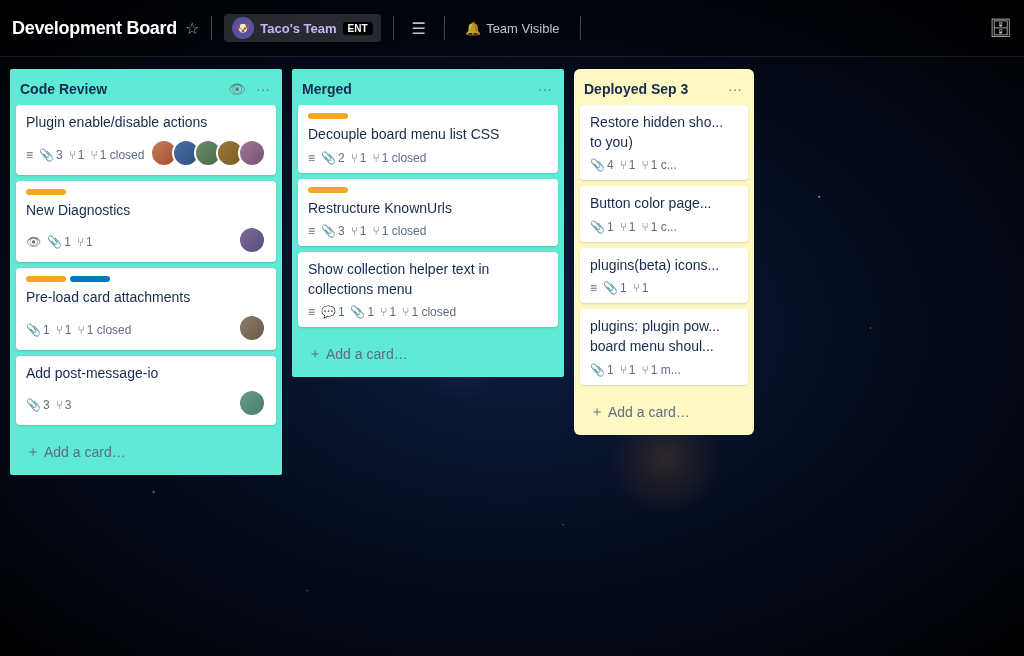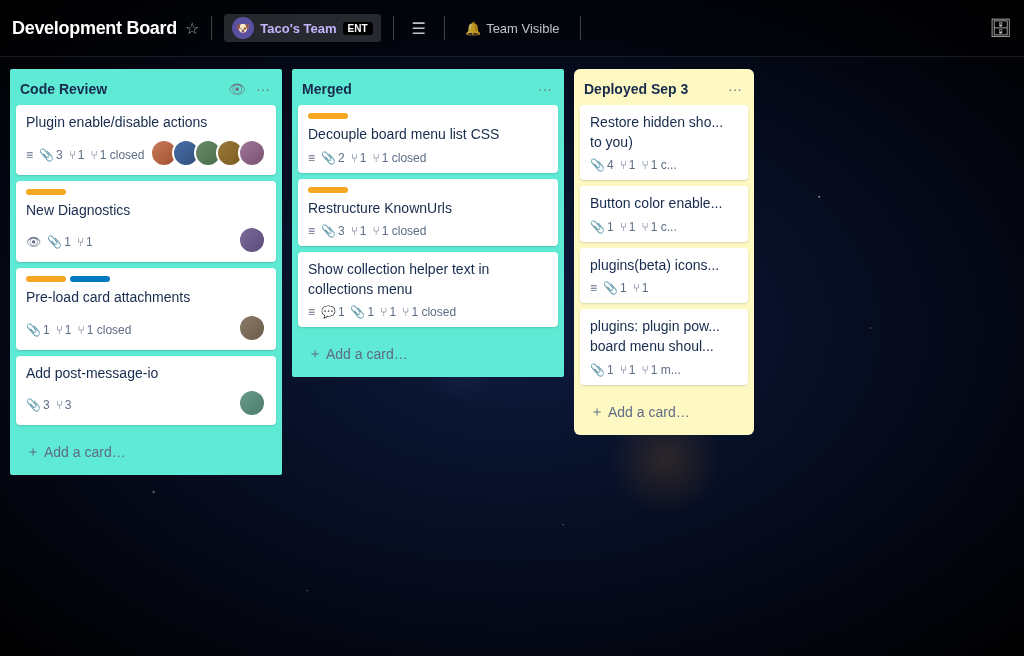--- a/index.html
+++ b/index.html
@@ -557,21 +557,21 @@
               <span>1</span>
             </span>
           <span class="meta-item">
               <span class="meta-icon">⑂</span> 
               <span>1 c...</span>
             </span>
         </div>
       </div>
 
       <div class="card card-clipped">
-        <div class="card-title">Button color enable...</div>
+        <div class="card-title">Button color page...</div>
         <div class="card-meta">
           <span class="meta-item">
               <span class="meta-icon">📎</span> 
               <span>1</span>
             </span>
           <span class="meta-item">
               <span class="meta-icon">⑂</span> 
               <span>1</span>
             </span>
           <span class="meta-item">

